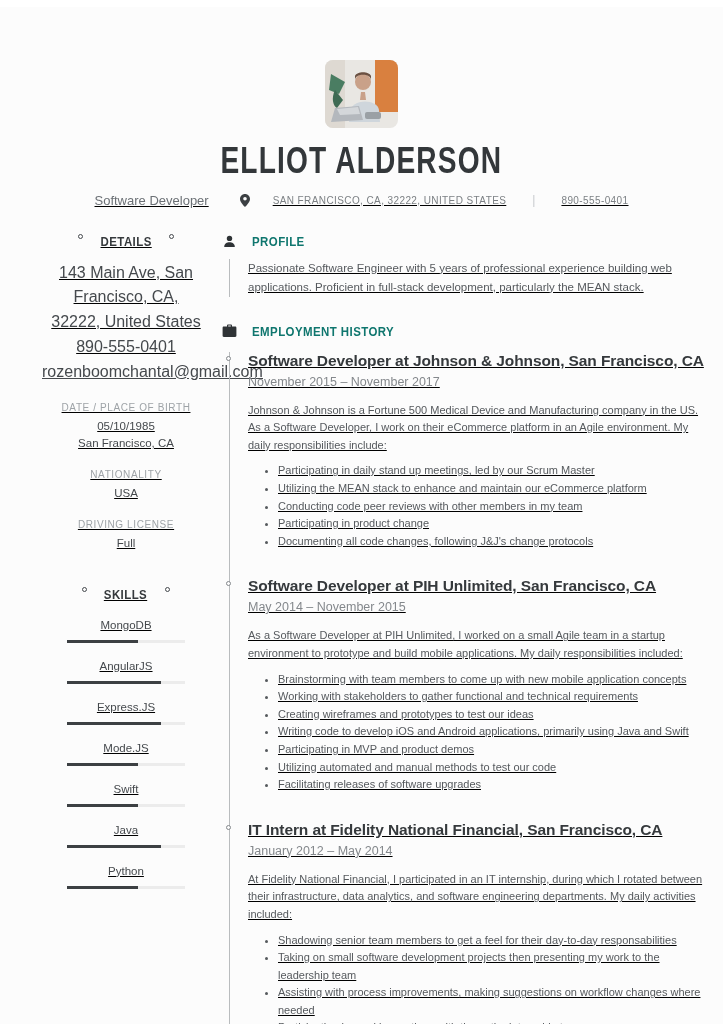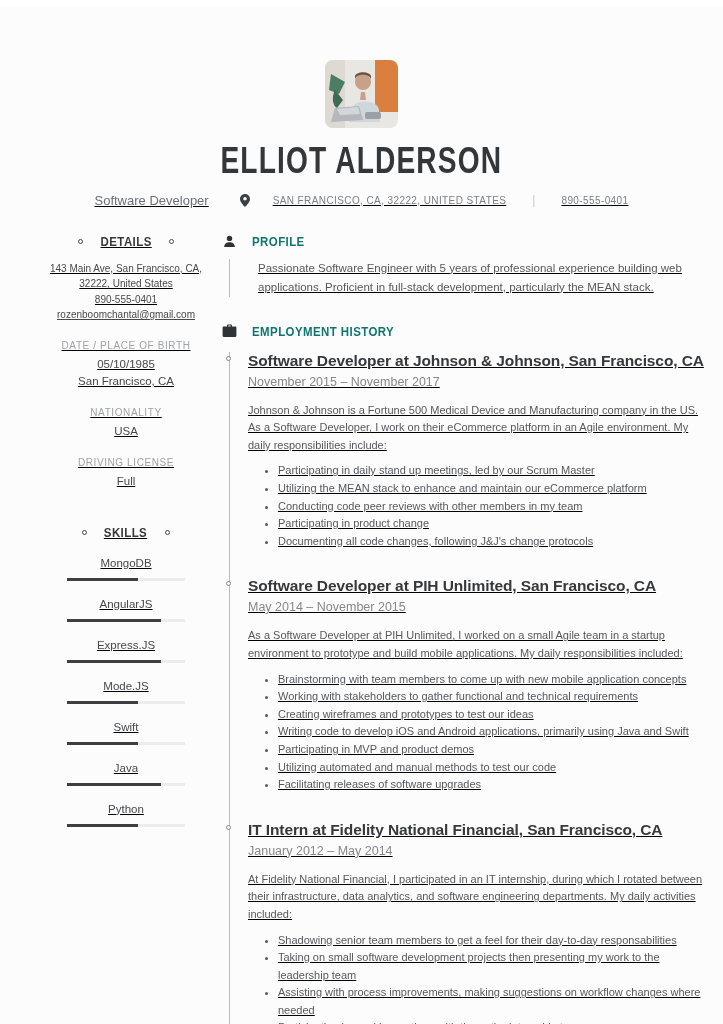--- a/index.html
+++ b/index.html
@@ -30,44 +30,44 @@
   .contact-sep { color:#c8cbce; font-size:12px; padding:0 3px; }
   .pin-icon { display:inline-flex; margin-left:8px; }
 
   
   .main { display:flex; margin-top:26px; }
   .sidebar { width:168px; margin-left:42px; flex:none; text-align:center; color:#45494d; }
   .content { flex:1; margin-left:12px; margin-right:18px; }
 
   
   .side-heading {
-    display:flex; align-items:center; justify-content:center; gap:13px;
+    display:flex; align-items:flex-start; justify-content:center; gap:13px;
     font-size:13.5px; font-weight:700; color:#35393c; letter-spacing:0.5px;
   }
   .side-heading .cond { display:inline-block; transform:scaleX(0.85); transform-origin:center; }
   .deco-circle { width:5px; height:5px; border:1px solid #45494d; border-radius:50%; flex:none; }
-  .side-text { font-size:10px; line-height:1.55; color:#45494d; }
+  .side-text { font-size:16px; line-height:1.55; color:#45494d; }
   .details-block { margin-top:12px; }
   .email-link { color:#45494d; text-decoration:underline; }
   .side-label { margin-top:17px; font-size:10px; color:#9ea3a7; letter-spacing:0.6px; }
   .side-value { margin-top:5px; font-size:11.5px; line-height:1.5; color:#45494d; }
   .skills-section { margin-top:34px; }
   .skill-item { margin-top:17px; }
   .skill-name { font-size:11.5px; color:#45494d; }
   .skill-bar { margin:9px auto 0 auto; width:118px; height:3px; background:#ececec; position:relative; }
   .skill-fill { position:absolute; left:0; top:0; height:3px; background:#3c4043; }
 
   
   .section-header { display:flex; align-items:center; gap:15px; }
   .section-icon { width:15px; flex:none; display:flex; justify-content:center; }
   .section-title { font-size:13.5px; font-weight:700; color:#0f766e; letter-spacing:0.5px; }
   .section-title .cond { display:inline-block; transform:scaleX(0.85); transform-origin:left center; }
 
   .profile-body {
-    margin:10px 0 0 7px; border-left:1px solid #b9bcbe; padding-left:28px;
+    margin:10px 0 0 7px; border-left:1px solid #b9bcbe; padding-left:18px;
   }
   .body-text { font-size:11.5px; line-height:1.65; color:#55595d; }
 
   .employment-section { margin-top:27px; }
   .timeline {
     margin:13px 0 0 7px; border-left:1px solid #b9bcbe; padding-left:18px;
   }
   .entry { position:relative; padding-bottom:27px; }
   .entry:last-child { padding-bottom:6px; }
   .entry-dot {

